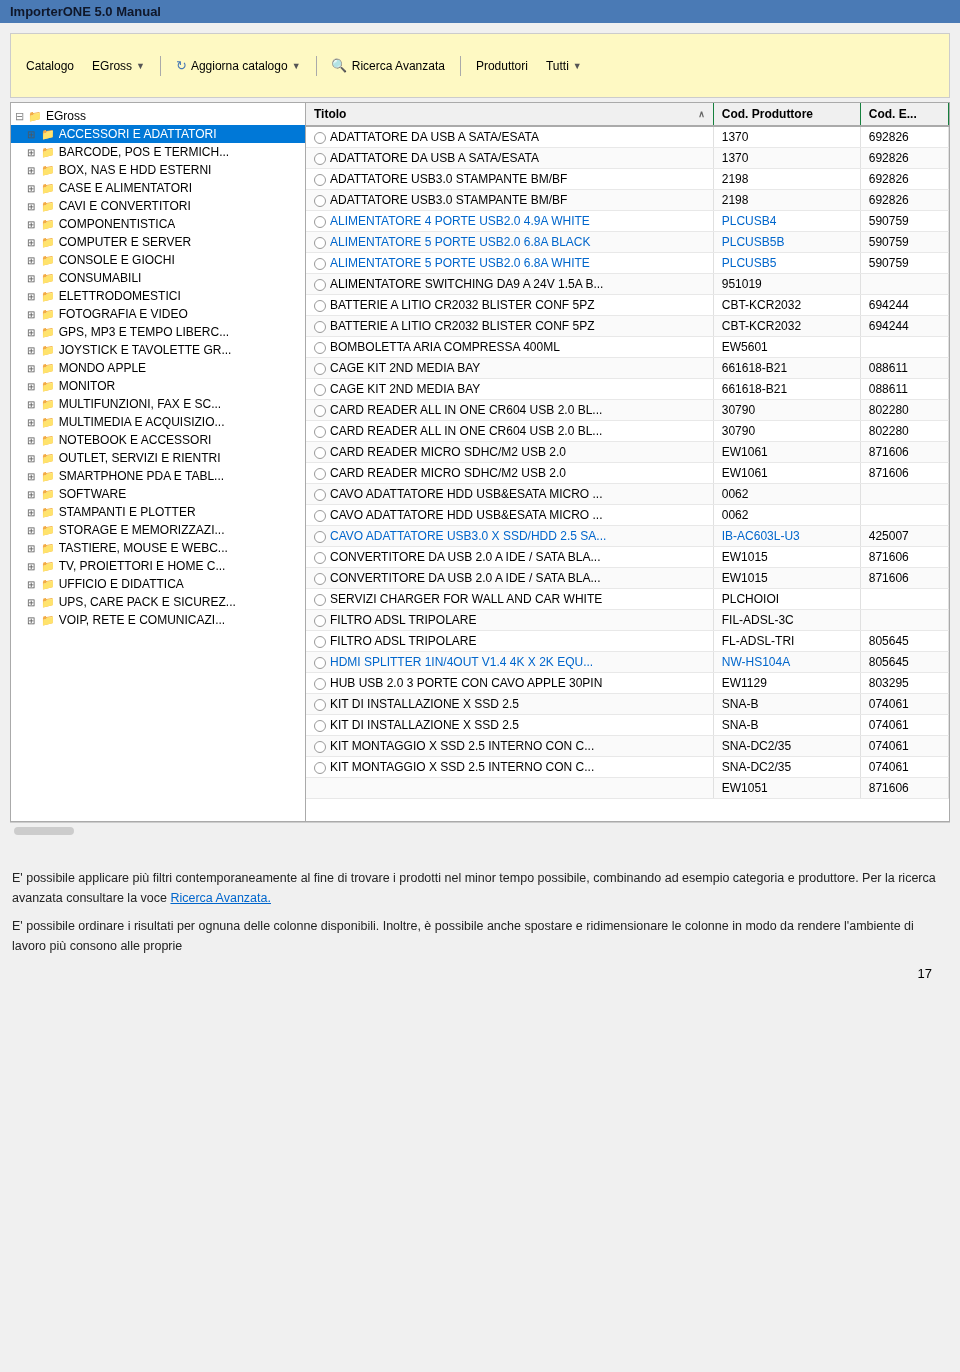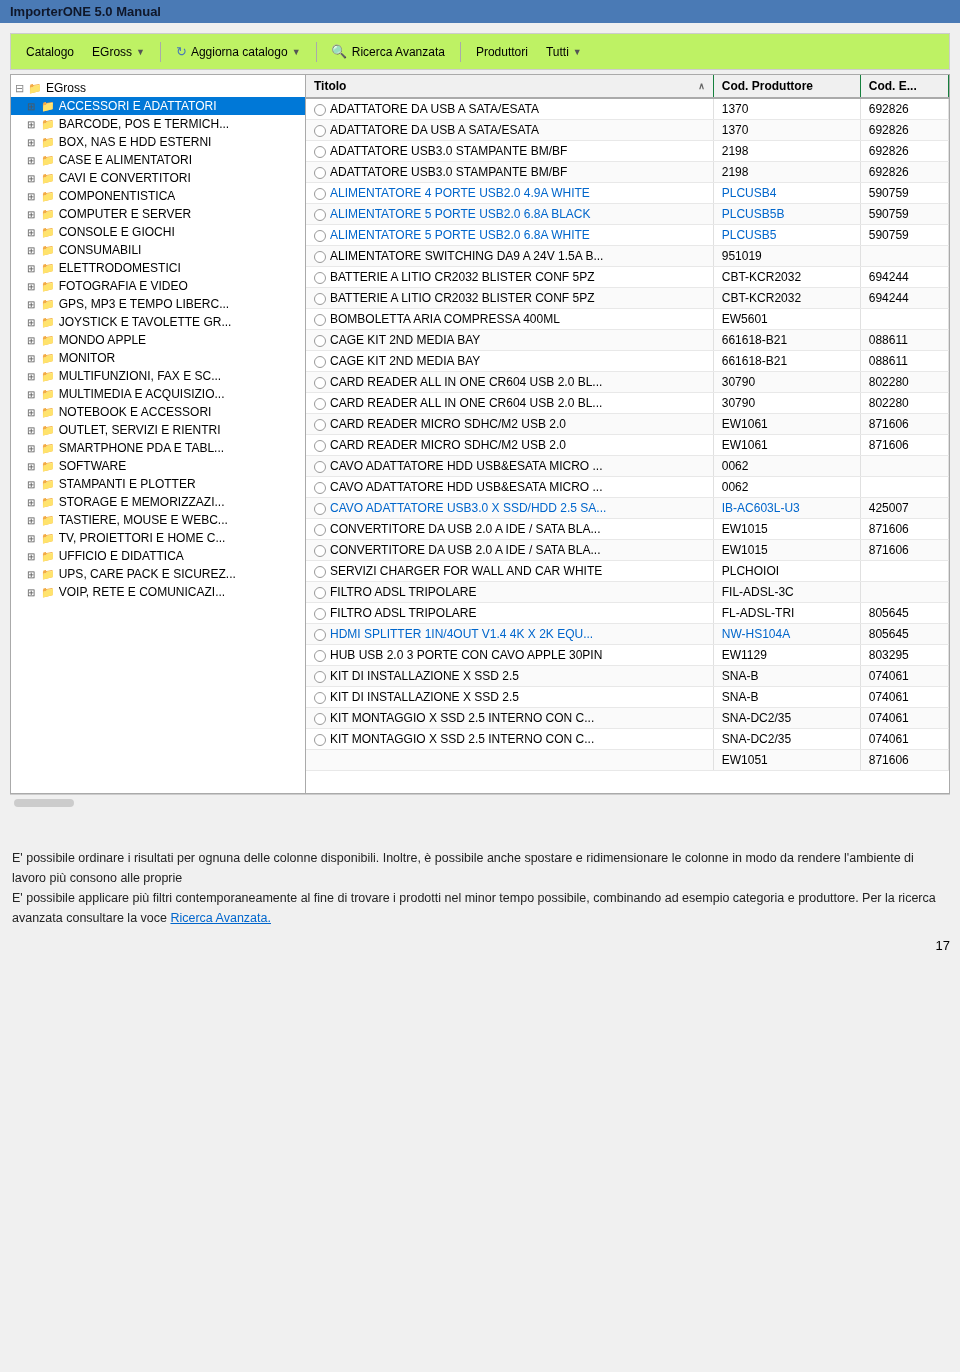--- a/index.html
+++ b/index.html
@@ -15,23 +15,23 @@
 
     .main-container {
       padding: 10px;
       background: #f0f0f0;
     }
 
     .toolbar {
       display: flex;
       align-items: center;
       gap: 4px;
-      background: #bef264;
+      background: #fef9c3;
       border: 1px solid #ccc;
-      padding: 7px 8px;
+      padding: 21px 8px;
       margin-bottom: 4px;
     }
 
     .toolbar-item {
       display: flex;
       align-items: center;
       gap: 4px;
       cursor: pointer;
       padding: 2px 6px;
       border: 1px solid transparent;
@@ -583,24 +583,24 @@
 
   </div>
 
   <div class="scrollbar-bottom">
     <div style="width:60px; height:8px; background:#ccc; border-radius:4px;"></div>
   </div>
 
 </div>
 
 <div class="bottom-text">
-  <p style="margin-top:8px;">
-    <span>E' possibile ordinare i risultati per ognuna delle colonne disponibili. Inoltre, è possibile anche spostare e ridimensionare le colonne in modo da rendere l'ambiente di lavoro più consono alle proprie</span>
-  </p>
   <p>
     <span>E' possibile applicare più filtri contemporaneamente al fine di trovare i prodotti nel minor tempo possibile, combinando ad esempio categoria e produttore. Per la ricerca avanzata consultare la voce</span>
     <a href="#">Ricerca Avanzata.</a>
   </p>
+  <p style="margin-top:8px;">
+    <span>E' possibile ordinare i risultati per ognuna delle colonne disponibili. Inoltre, è possibile anche spostare e ridimensionare le colonne in modo da rendere l'ambiente di lavoro più consono alle proprie</span>
+  </p>
 </div>
 
-<div style="text-align:right; padding-right:10px; padding-bottom:10px; font-size:13px;">
+<div style="text-align:right; padding-right:28px; padding-bottom:10px; font-size:13px;">
   <span>17</span>
 </div>
 
 </body></html>

